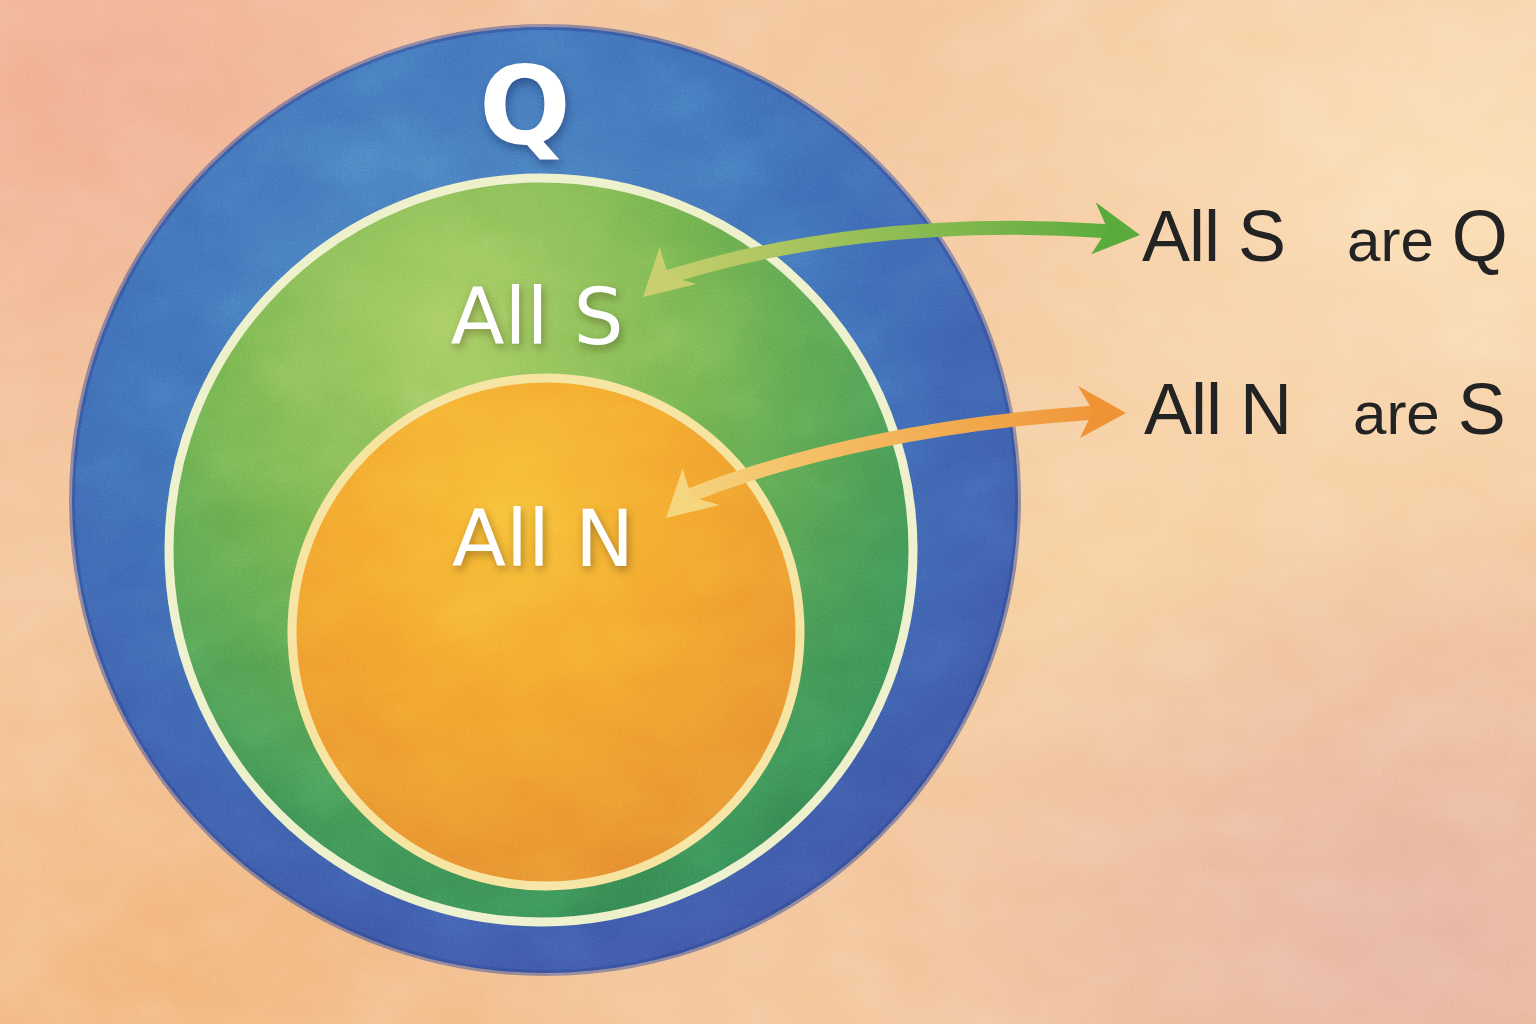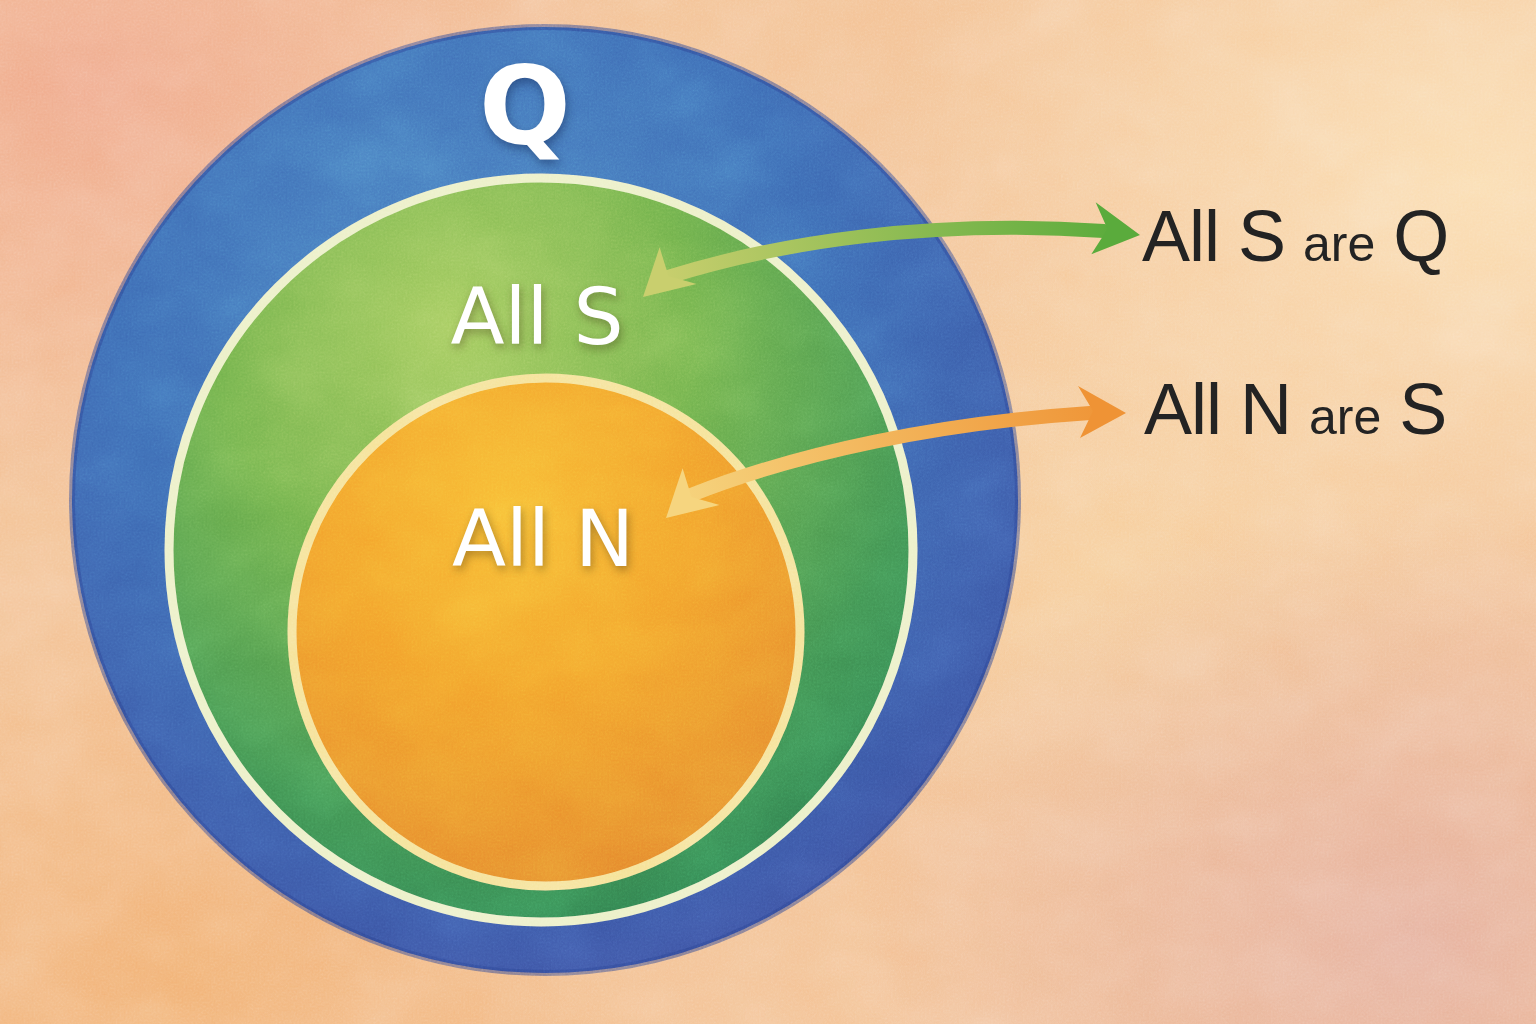--- a/index.html
+++ b/index.html
@@ -30,21 +30,21 @@
   .set-label.s{left:537px;top:317px;font-size:79px;font-weight:500;}
   .set-label.n{left:543px;top:539px;font-size:79px;font-weight:500;}
   .relation-label{
     position:absolute;
     display:flex;align-items:baseline;gap:18px;
     color:#232323;
     font-family:"Liberation Sans", sans-serif;
     white-space:nowrap;
   }
   .relation-label .big{font-size:72px;font-weight:500;letter-spacing:-1px;}
-  .relation-label .small{font-size:50px;font-weight:400;}
+  .relation-label .small{font-size:60px;font-weight:400;margin-left:44px;}
   .relation-label.r1{left:1142px;top:195px;}
   .relation-label.r2{left:1144px;top:368px;}
 </style>
 </head>
 <body>
 
 <div class="canvas">
 
   <svg class="diagram-svg" width="1536" height="1024" viewBox="0 0 1536 1024">
     <defs>

